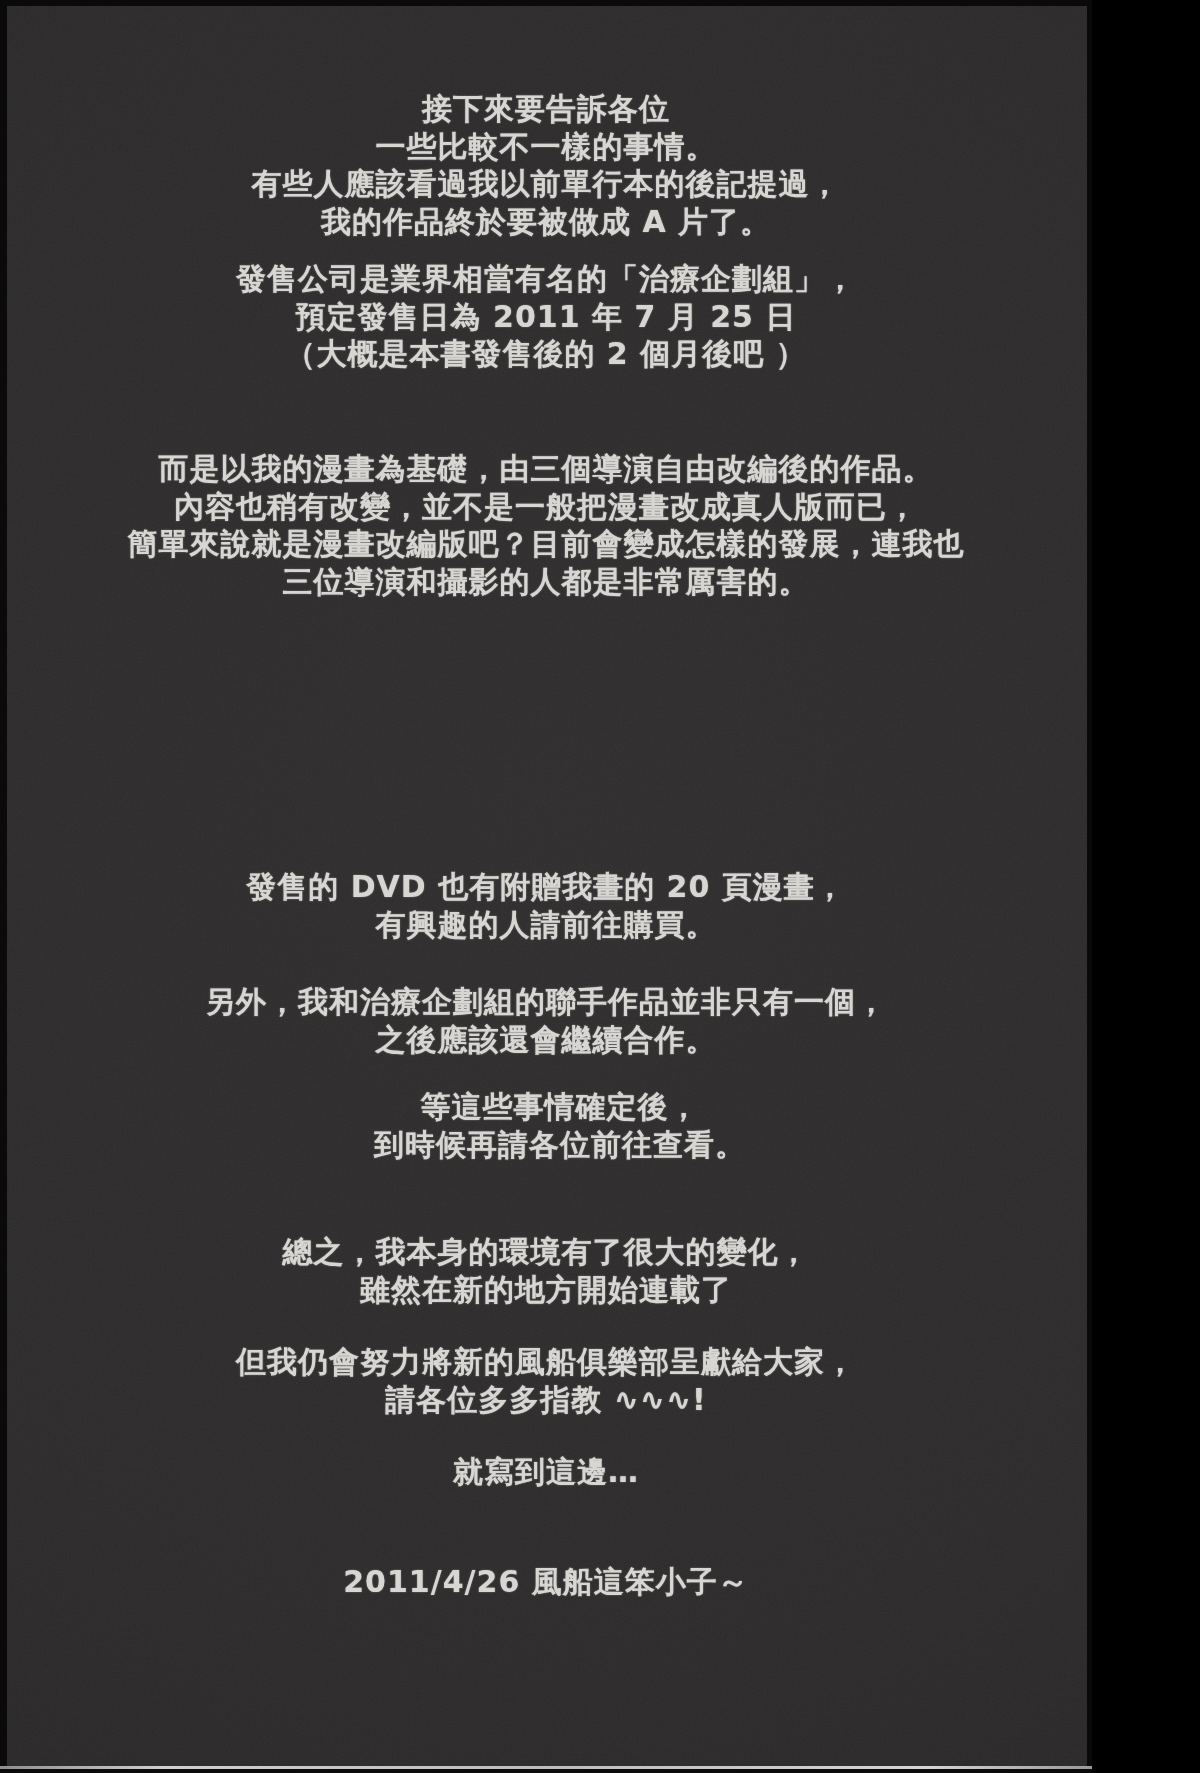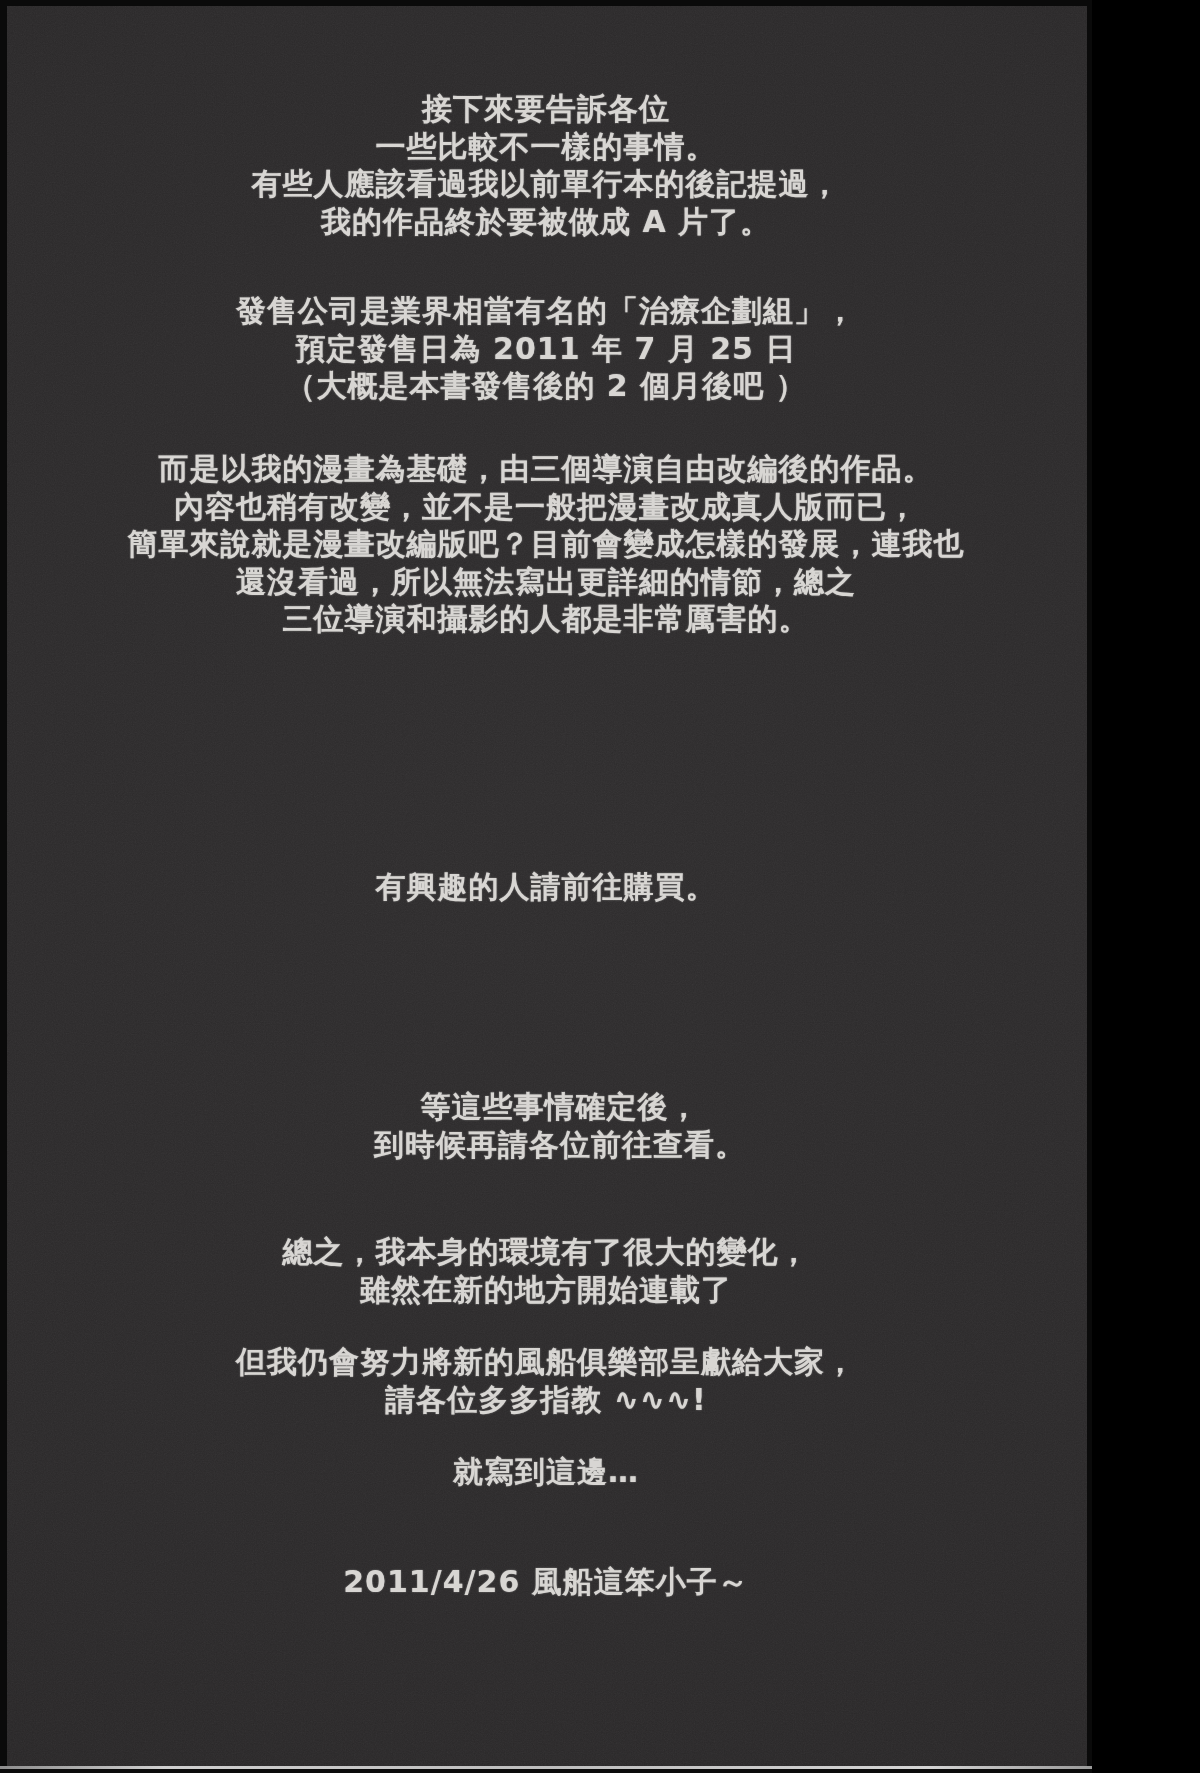--- a/index.html
+++ b/index.html
@@ -75,34 +75,38 @@
     <rect width="100%" height="100%" filter="url(#noise)"></rect>
   </svg>
 
   <div id="text-container">
       <div class="para" style="top: 90px;">
         <div class="line">接下來要告訴各位</div>
         <div class="line">一些比較不一樣的事情。</div>
         <div class="line">有些人應該看過我以前單行本的後記提過，</div>
         <div class="line">我的作品終於要被做成 A 片了。</div>
       </div>
-      <div class="para" style="top: 292px;">
+      <div class="para" style="top: 260px;">
         <div class="line">發售公司是業界相當有名的「治療企劃組」，</div>
         <div class="line">預定發售日為 2011 年 7 月 25 日</div>
         <div class="line">（大概是本書發售後的 2 個月後吧  ）</div>
       </div>
       <div class="para" style="top: 450px;">
         <div class="line">而是以我的漫畫為基礎，由三個導演自由改編後的作品。</div>
         <div class="line">內容也稍有改變，並不是一般把漫畫改成真人版而已，</div>
         <div class="line">簡單來說就是漫畫改編版吧？目前會變成怎樣的發展，連我也</div>
-        <div class="line">還沒看過，所以無法寫出更詳細的情節，總之</div>
         <div class="line">三位導演和攝影的人都是非常厲害的。</div>
       </div>
       <div class="para" style="top: 868px;">
+        <div class="line">發售的 DVD 也有附贈我畫的 20 頁漫畫，</div>
         <div class="line">有興趣的人請前往購買。</div>
+      </div>
+      <div class="para" style="top: 983px;">
+        <div class="line">另外，我和治療企劃組的聯手作品並非只有一個，</div>
+        <div class="line">之後應該還會繼續合作。</div>
       </div>
       <div class="para" style="top: 1088px; padding-left: 28px;">
         <div class="line">等這些事情確定後，</div>
         <div class="line">到時候再請各位前往查看。</div>
       </div>
       <div class="para" style="top: 1233px; font-family: Liberation Serif, serif;">
         <div class="line">總之，我本身的環境有了很大的變化，</div>
         <div class="line">雖然在新的地方開始連載了</div>
       </div>
       <div class="para" style="top: 1343px;">

